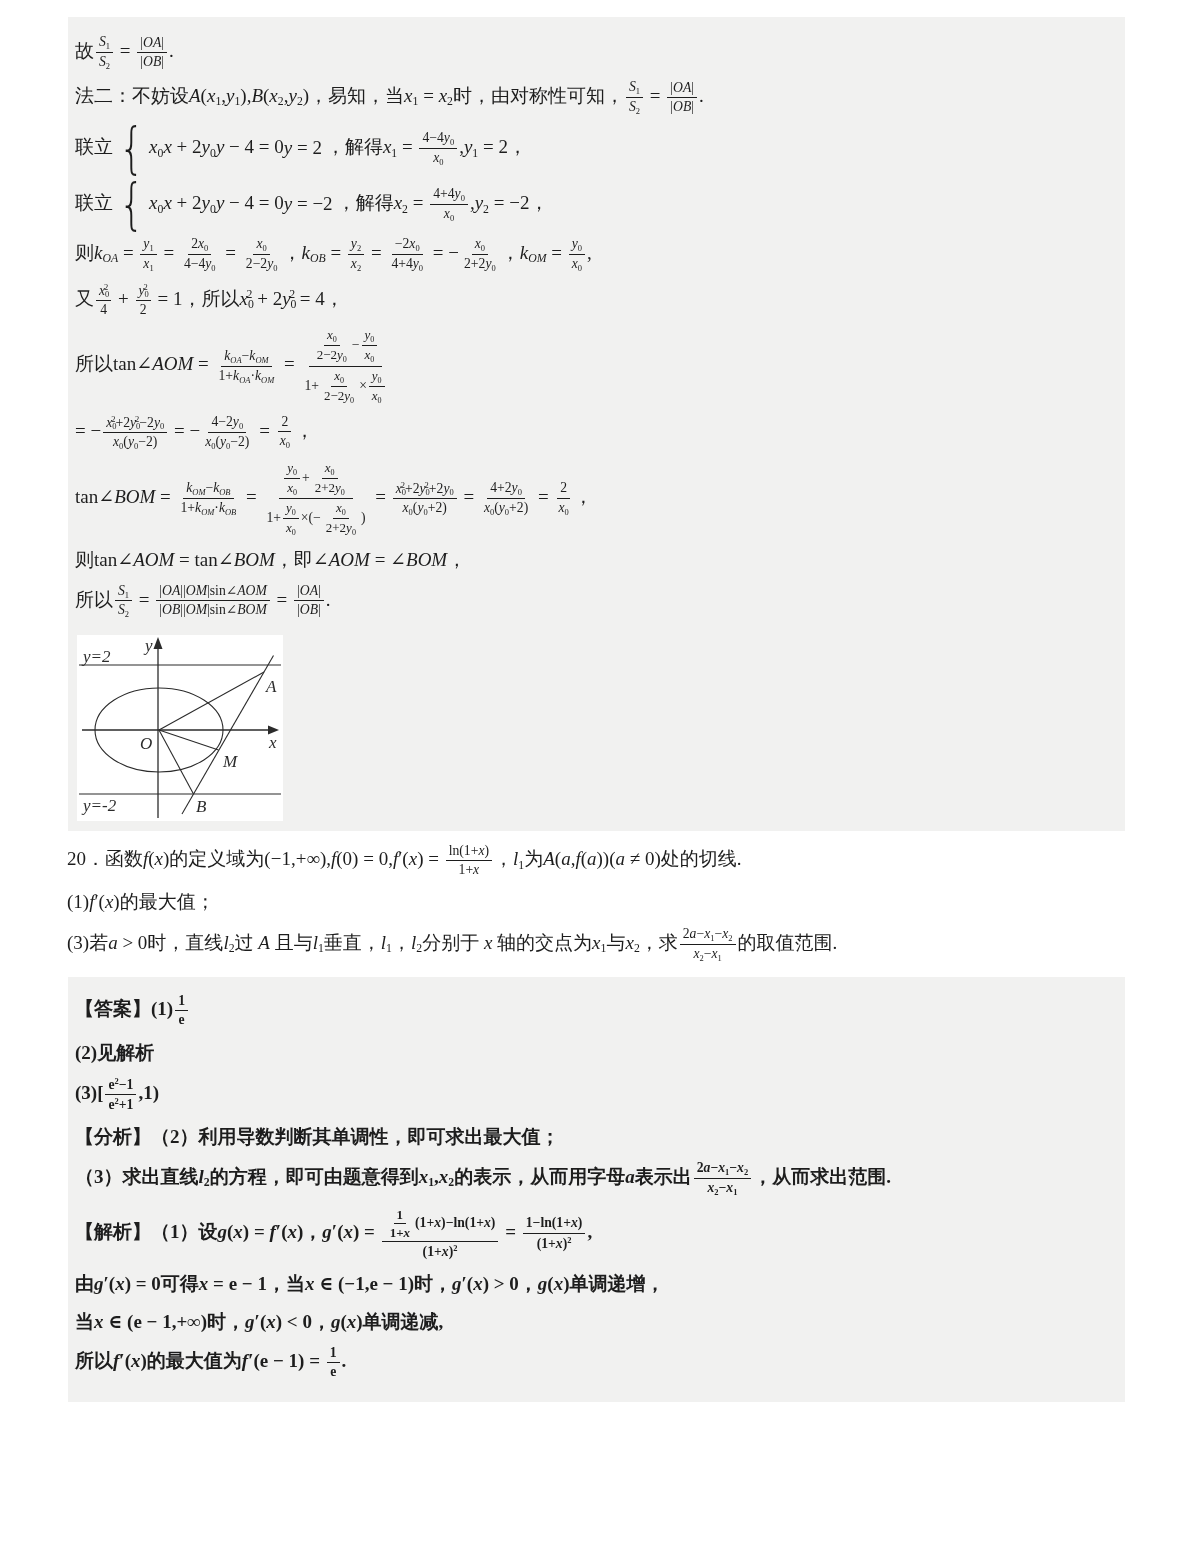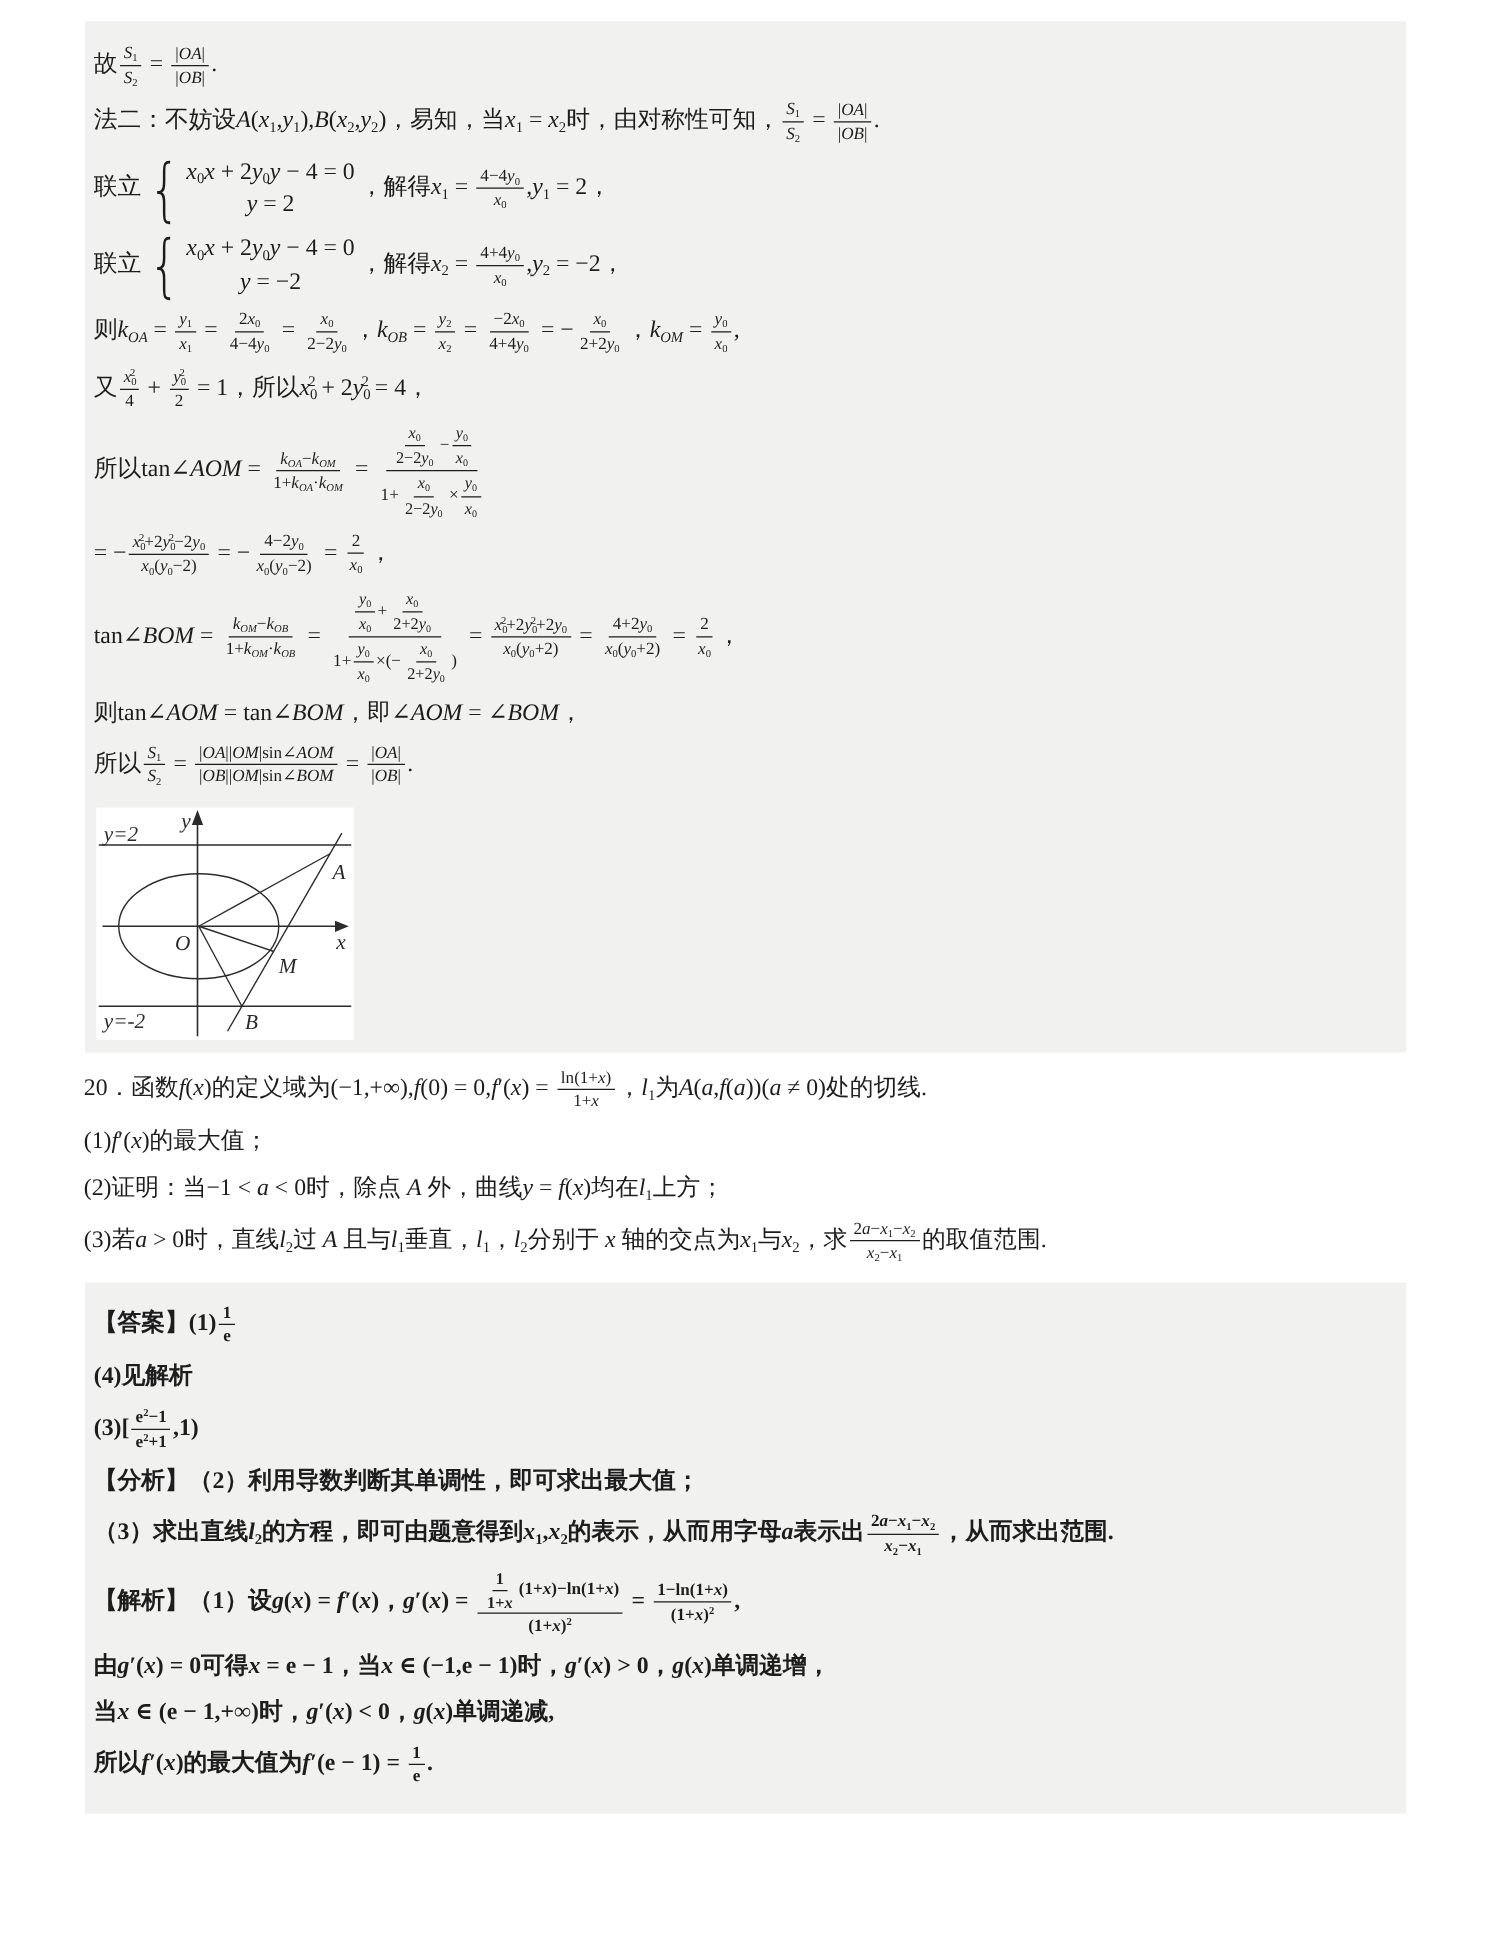--- a/index.html
+++ b/index.html
@@ -51,21 +51,21 @@
     vertical-align: middle;
     margin: 0 4px 0 1px;
   }
   .cases > .brace {
     font-family: "DejaVu Sans", sans-serif;
     font-size: 2.9em;
     font-weight: 200;
     line-height: 0.85;
     transform: scaleX(0.72);
   }
-  .cases > .rows { display: inline-flex; flex-direction: column; align-items: center; }
+  .cases > .rows { display: inline-flex; align-items: center; }
   .cases > .rows > span { line-height: 1.35; }
 
   
   .figure-box {
     width: 206px;
     height: 186px;
     background: var(--figure-bg, #ffffff);
     margin: 16px 0 2px 2px;
   }
   .fig-stroke { stroke: var(--stroke, #2b2b2b); stroke-width: 1.3; fill: none; }
@@ -244,34 +244,33 @@
     </svg>
   </div>
 </section>
 
 <section class="question-sec">
   <p class="ln stem">20．函数<i>f</i>(<i>x</i>)的定义域为(−1,+∞),<i>f</i>(0) = 0,<i>f</i>′(<i>x</i>) = <span class="frac">
         <span class="num">ln(1+<i>x</i>)</span>
         <span class="den">1+<i>x</i></span>
       </span>，<i>l</i><sub>1</sub>为<i>A</i>(<i>a</i>,<i>f</i>(<i>a</i>))(<i>a</i> ≠ 0)处的切线.</p>
   <p class="ln">(1)<i>f</i>′(<i>x</i>)的最大值；</p>
-  <p class="ln">(2)证明：当−1 &lt; <i>a</i> &lt; 0时，除点 <i>A</i> 外，曲线<i>y</i> = <i>f</i>(<i>x</i>)均在<i>l</i><sub>1</sub>上方；</p>
   <p class="ln">(3)若<i>a</i> &gt; 0时，直线<i>l</i><sub>2</sub>过 <i>A</i> 且与<i>l</i><sub>1</sub>垂直，<i>l</i><sub>1</sub>，<i>l</i><sub>2</sub>分别于 <i>x</i> 轴的交点为<i>x</i><sub>1</sub>与<i>x</i><sub>2</sub>，求<span class="frac">
         <span class="num">2<i>a</i>−<i>x</i><sub>1</sub>−<i>x</i><sub>2</sub></span>
         <span class="den"><i>x</i><sub>2</sub>−<i>x</i><sub>1</sub></span>
       </span>的取值范围.</p>
 </section>
 
 <section class="panel bottom-panel">
   <div>
     <p class="ln">【答案】(1)<span class="frac">
           <span class="num">1</span>
           <span class="den">e</span>
         </span></p>
-    <p class="ln">(4)见解析</p>
+    <p class="ln">(2)见解析</p>
     <p class="ln">(3)[<span class="frac">
           <span class="num">e<sup>2</sup>−1</span>
           <span class="den">e<sup>2</sup>+1</span>
         </span>,1)</p>
   </div>
   <div>
     <p class="ln">【分析】（2）利用导数判断其单调性，即可求出最大值；</p>
     <p class="ln">（3）求出直线<i>l</i><sub>2</sub>的方程，即可由题意得到<i>x</i><sub>1</sub>,<i>x</i><sub>2</sub>的表示，从而用字母<i>a</i>表示出<span class="frac">
           <span class="num">2<i>a</i>−<i>x</i><sub>1</sub>−<i>x</i><sub>2</sub></span>
           <span class="den"><i>x</i><sub>2</sub>−<i>x</i><sub>1</sub></span>

